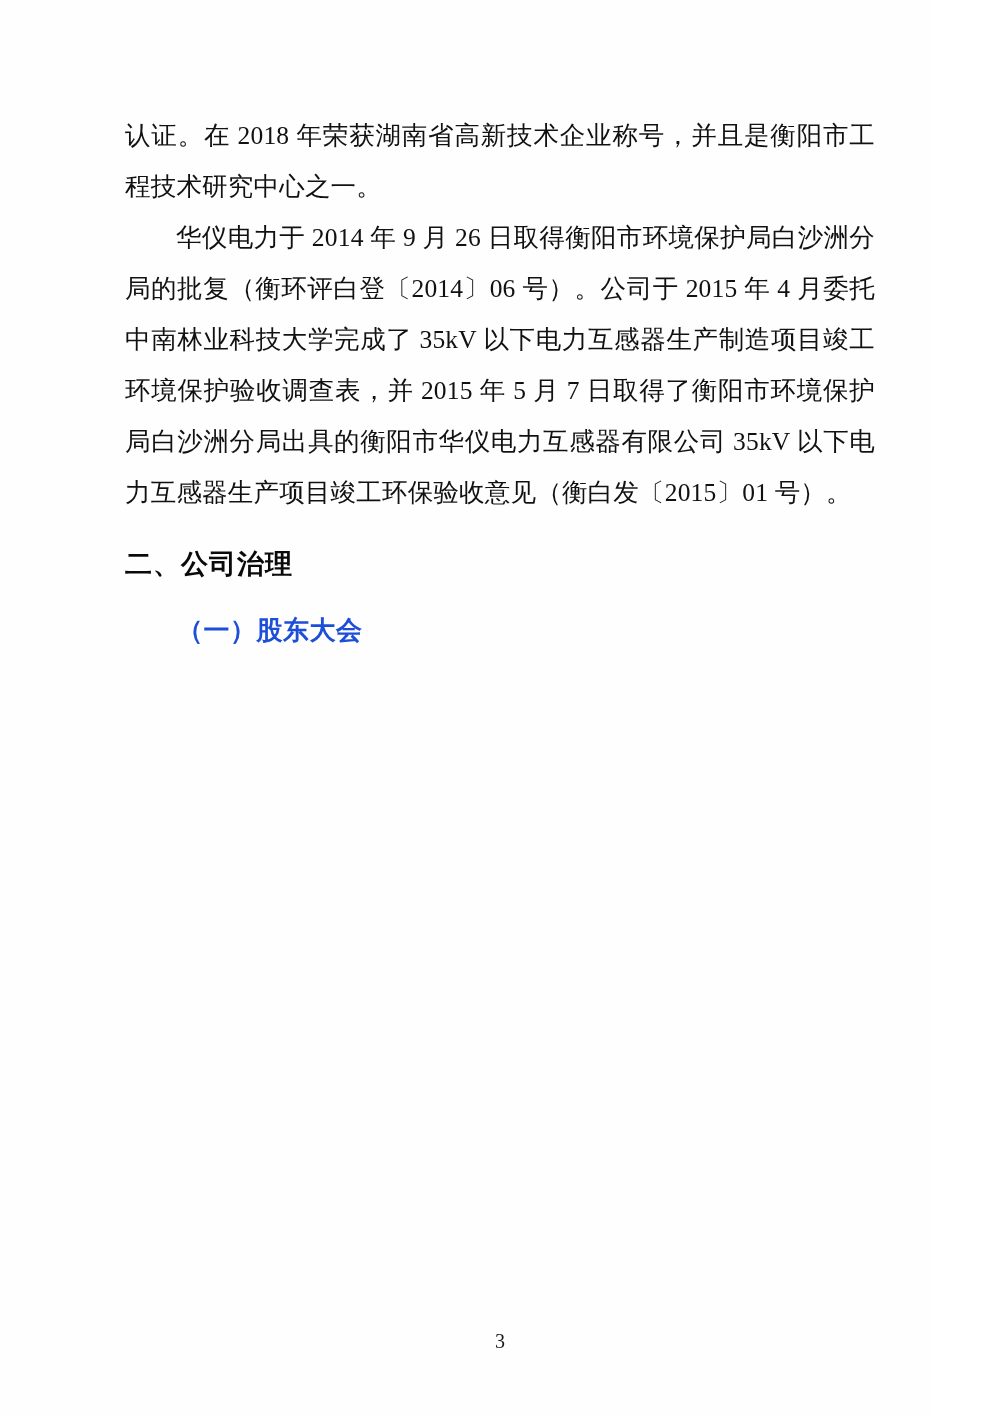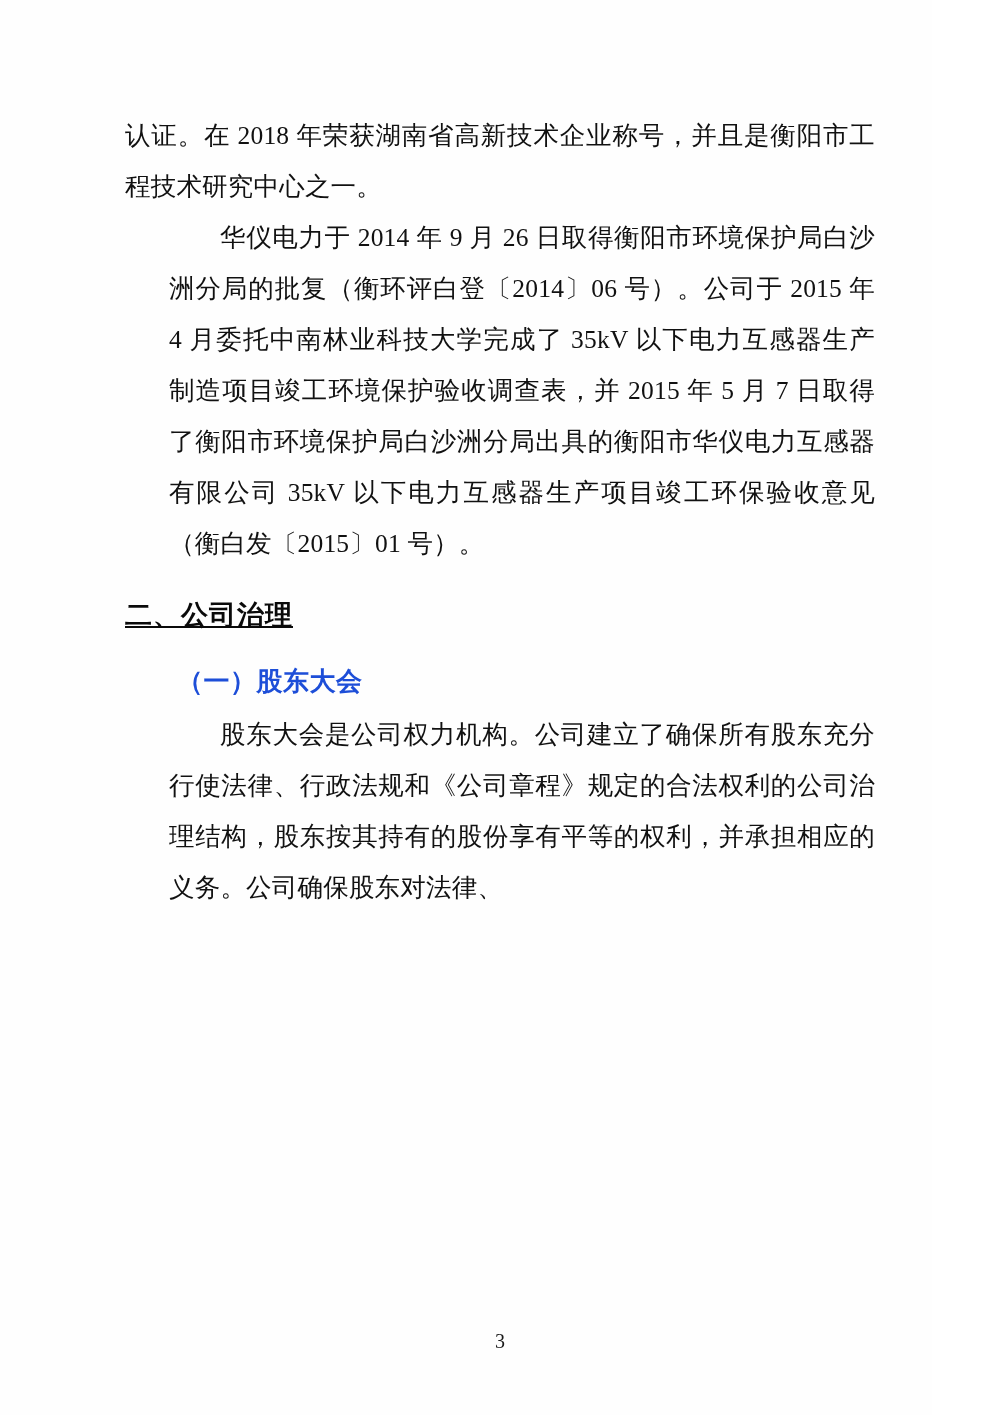--- a/index.html
+++ b/index.html
@@ -33,31 +33,29 @@
     margin: 0 0 0 0;
     font-size: 25.5px;
     line-height: 51px;
     text-align: justify;
     text-justify: inter-ideograph;
     letter-spacing: 0.2px;
     color: #111111;
   }
   p.indent {
     text-indent: 51px;
-    margin-left: 44px;
   }
   h2.section-heading {
     margin: 20px 0 6px 0;
     font-size: 27px;
     line-height: 52px;
     font-weight: bold;
     letter-spacing: 1px;
     color: #0a0a0a;
     font-family: "Liberation Sans", "DejaVu Sans", sans-serif;
-    text-decoration: underline;
   }
   h3.sub-heading {
     margin: 14px 0 2px 0;
     font-size: 26px;
     line-height: 52px;
     font-weight: bold;
     text-indent: 52px;
     letter-spacing: 0.5px;
     color: #1d4ed8;
     font-family: "Liberation Sans", "DejaVu Sans", sans-serif;
@@ -81,18 +79,17 @@
 
     <p class="body-text">认证。在 2018 年荣获湖南省高新技术企业称号，并且是衡阳市工程技术研究中心之一。</p>
 
     <p class="body-text indent">华仪电力于 2014 年 9 月 26 日取得衡阳市环境保护局白沙洲分局的批复（衡环评白登〔2014〕06 号）。公司于 2015 年 4 月委托中南林业科技大学完成了 35kV 以下电力互感器生产制造项目竣工环境保护验收调查表，并 2015 年 5 月 7 日取得了衡阳市环境保护局白沙洲分局出具的衡阳市华仪电力互感器有限公司 35kV 以下电力互感器生产项目竣工环保验收意见（衡白发〔2015〕01 号）。</p>
 
     <h2 class="section-heading">二、公司治理</h2>
 
 
     <h3 class="sub-heading">（一）股东大会</h3>
 
-    <p class="body-text indent">股东大会是公司权力机构。公司建立了确保所有股东充分行使法律、行政法规和《公司章程》规定的合法权利的公司治理结构，股东按其持有的股份享有平等的权利，并承担相应的义务。公司确保股东对法律、</p>
 
   </div>
 
   <div class="page-number">3</div>
 </div>
 
 </body></html>

